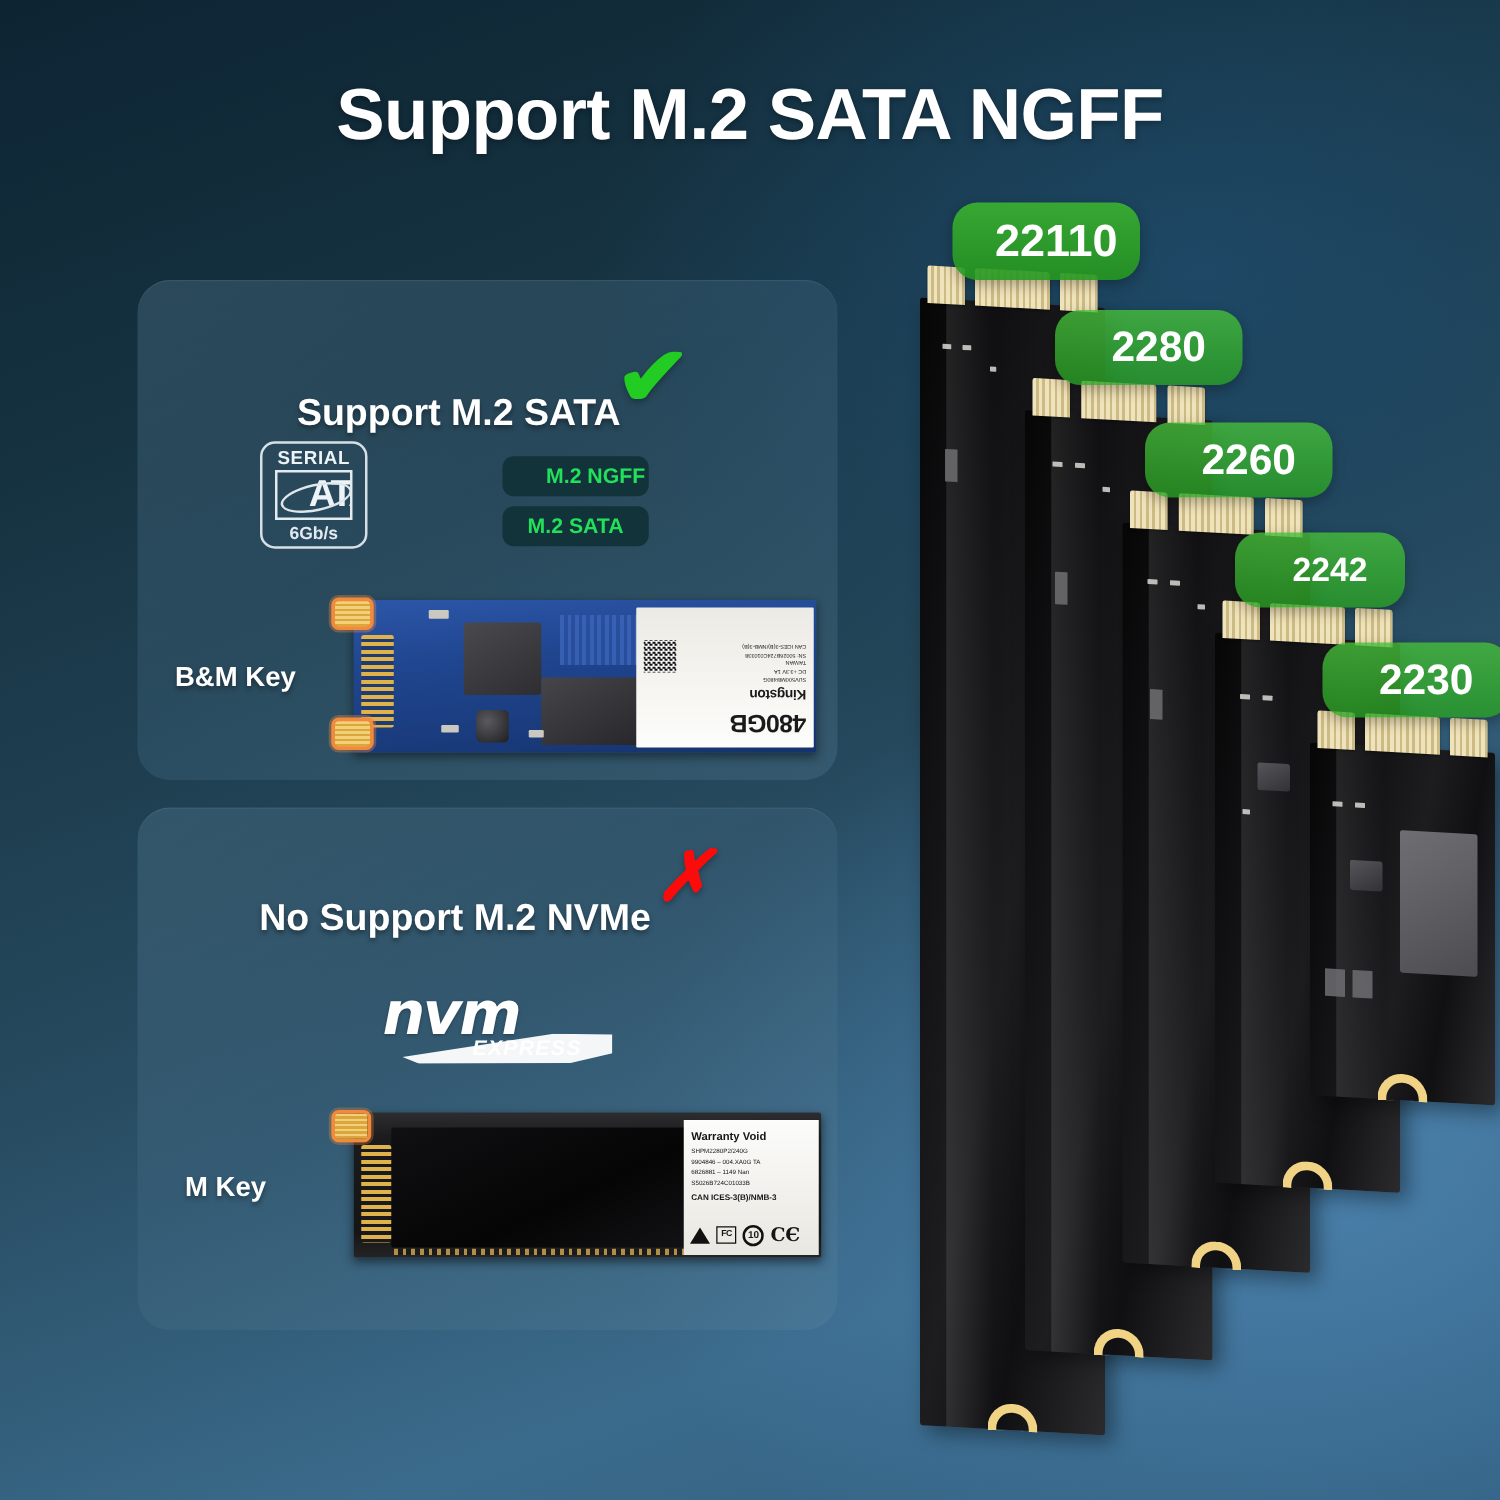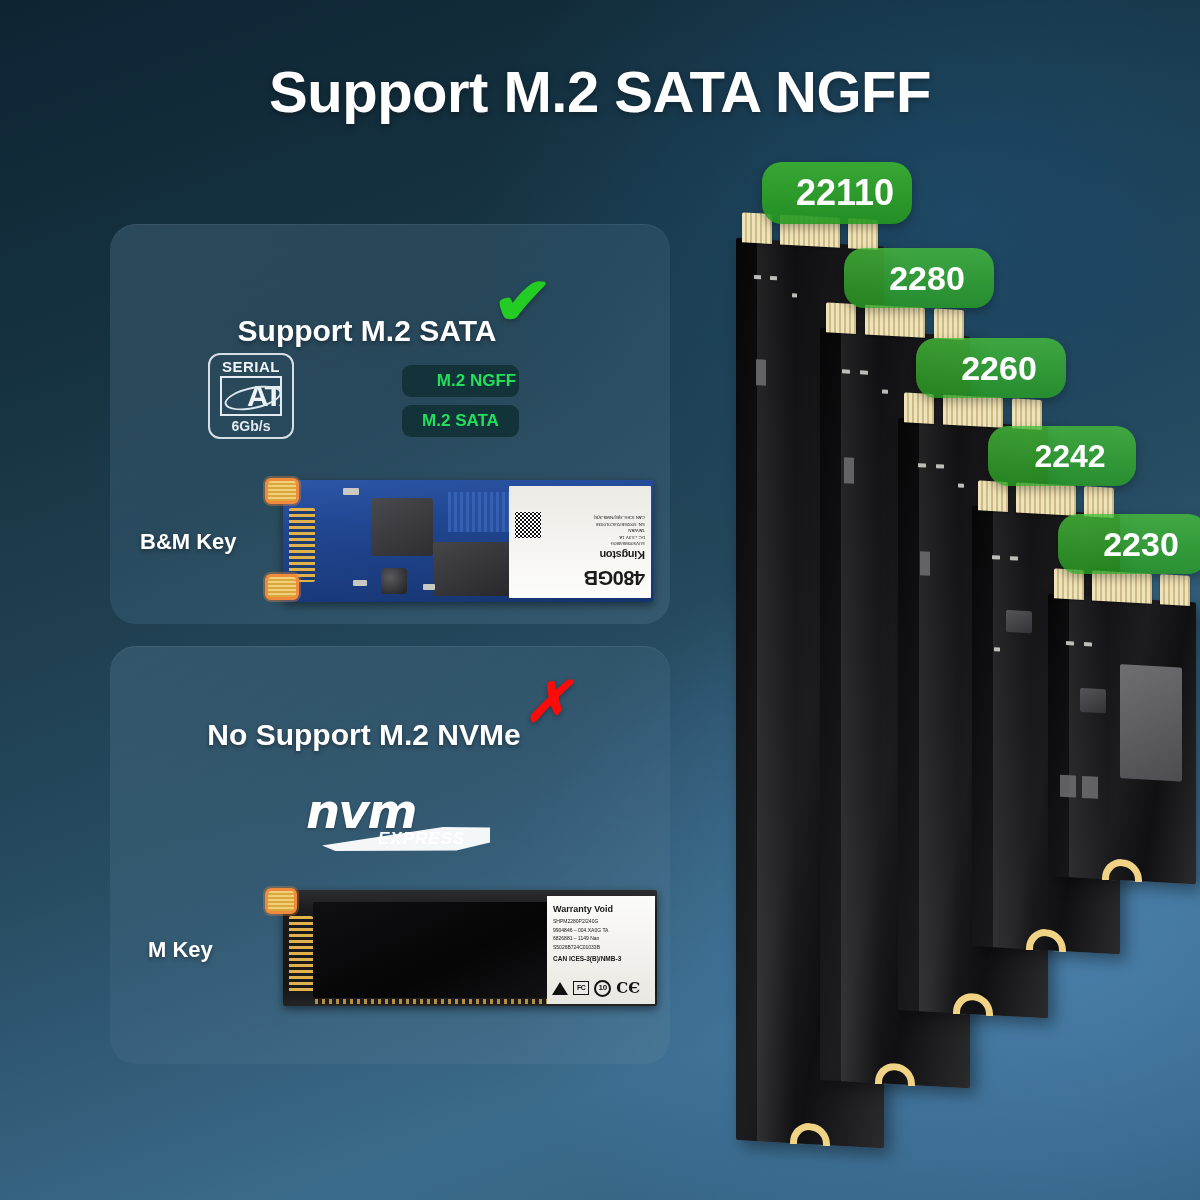--- a/index.html
+++ b/index.html
@@ -451,18 +451,18 @@
       <div class="smd dark" style="left:12px; top:180px; width:16px;height:22px;"></div>
       <div class="smd dark" style="left:34px; top:180px; width:16px;height:22px;"></div>
       <div class="smd" style="left:18px; top:46px; width:8px;height:4px;"></div>
       <div class="smd" style="left:36px; top:46px; width:8px;height:4px;"></div>
       <div class="mount"></div>
     </div>
 
     <div class="size-badge" style="left:62px;  top:12px;  width:150px; height:62px; font-size:36px;">22110</div>
     <div class="size-badge translucent" style="left:144px; top:98px;  width:150px; height:60px; font-size:34px;">2280</div>
     <div class="size-badge translucent" style="left:216px; top:188px; width:150px; height:60px; font-size:34px;">2260</div>
-    <div class="size-badge translucent" style="left:288px; top:276px; width:148px; height:60px; font-size:32px;">2242</div>
+    <div class="size-badge translucent" style="left:288px; top:276px; width:136px; height:60px; font-size:27px;">2242</div>
     <div class="size-badge translucent" style="left:358px; top:364px; width:150px; height:60px; font-size:34px;">2230</div>
   </div>
 
 
 </div>
 
 </body></html>

